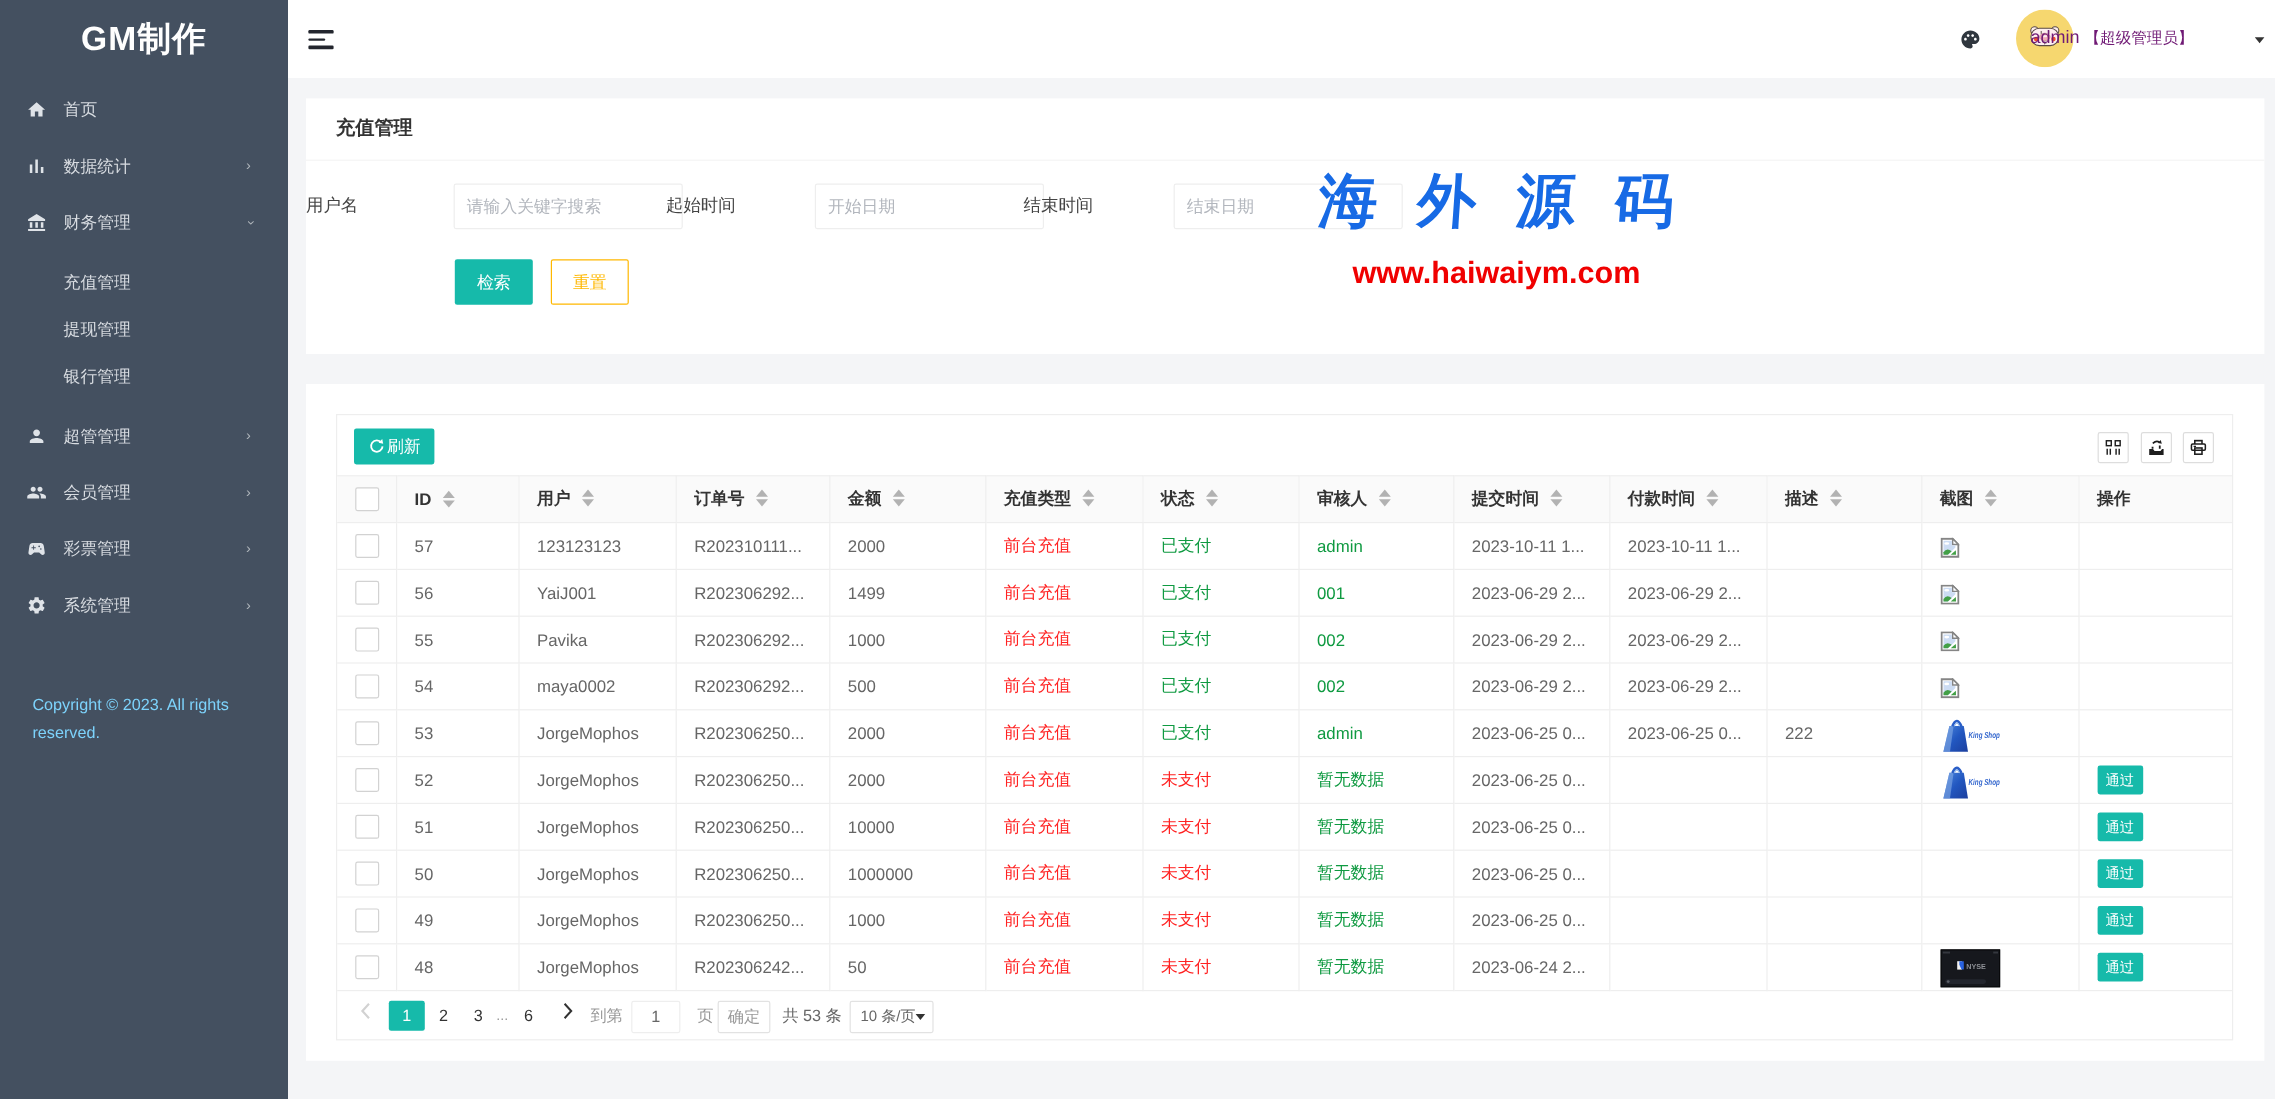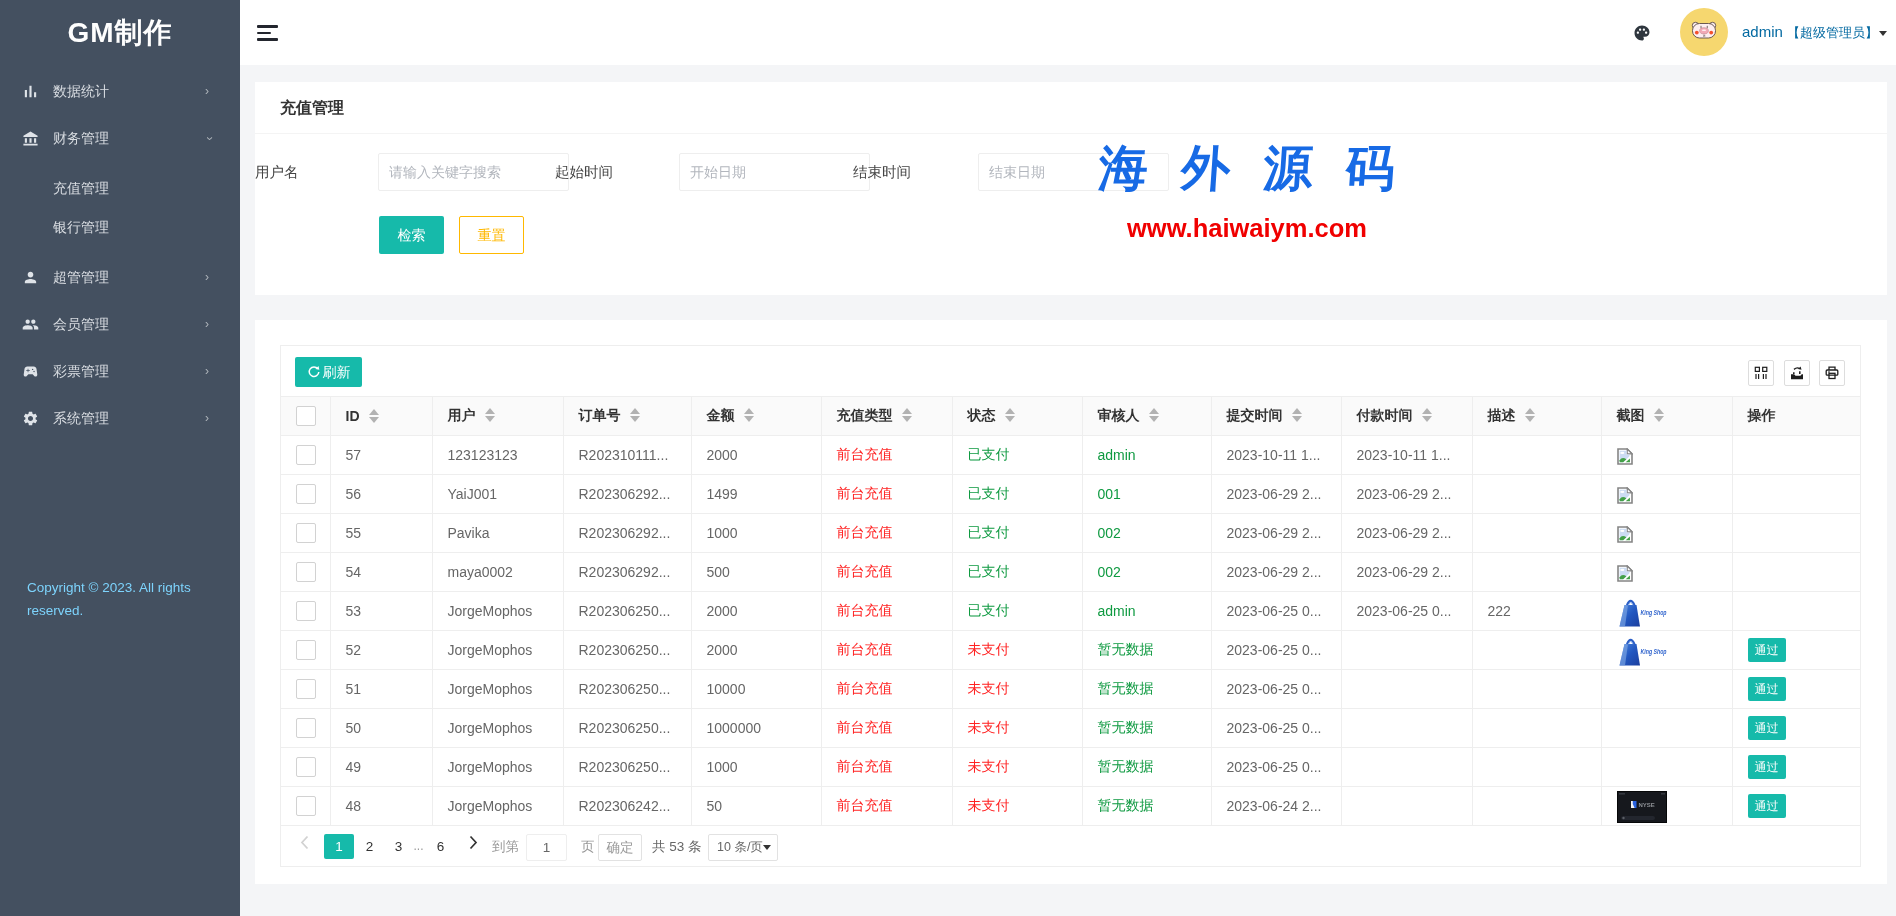--- a/index.html
+++ b/index.html
@@ -14,21 +14,21 @@
 .mi .ic svg{display:block}
 .mi .arr{position:absolute;right:31px;top:0;font-size:12px;color:#aeb4ba;font-family:"Liberation Sans",sans-serif}
 .smi{height:39px;line-height:39px;color:#d8dce1;font-size:14px;padding-left:53px}
 #copyright{position:absolute;left:27px;top:576px;width:170px;color:#7dd3fc;font-size:13.5px;line-height:23px}
 
 #hdr{left:240px;top:0;width:1656px;height:65px;background:#fff;z-index:4}
 #burger{position:absolute;left:17px;top:25px;width:21px;height:16px}
 #burger span{position:absolute;left:0;height:2.5px;background:#23262e;border-radius:1px}
 #paletteWrap{position:absolute;left:1393px;top:24px;width:18px;height:18px}
 #avatar{position:absolute;left:1440px;top:8px;width:48px;height:48px}
-#uname{position:absolute;left:1502px;top:23px;font-size:15px;color:#0369a1;white-space:nowrap}
+#uname{position:absolute;left:1452px;top:23px;font-size:15px;color:#701a75;white-space:nowrap}
 #caret{position:absolute;left:1639px;top:31px;width:0;height:0;border:4.5px solid transparent;border-top:5.5px solid #333}
 
 .card{position:absolute;background:#fff}
 #card1{left:255px;top:82px;width:1632px;height:213px}
 #c1title{position:absolute;left:25px;top:0;height:50px;line-height:52px;font-size:16px;font-weight:bold;color:#333}
 #c1line{position:absolute;left:0;top:51px;width:1632px;height:1px;background:#f4f4f4}
 .flabel{position:absolute;top:71px;height:38px;line-height:38px;color:#444;font-size:14.5px;text-align:left}
 .finput{position:absolute;top:71px;width:179px;height:36px;border:1px solid #eee;border-radius:2px;background:#fff;line-height:36px;padding-left:10px;color:#b2b6bd;font-size:14px;white-space:nowrap;overflow:hidden}
 #btnSearch{position:absolute;left:124px;top:134px;width:65px;height:38px;background:#16baaa;color:#fff;border-radius:2px;text-align:center;line-height:38px;font-size:14px}
 #btnReset{position:absolute;left:204px;top:134px;width:63px;height:36px;background:#fff;border:1px solid #ffb800;color:#ffb800;border-radius:2px;text-align:center;line-height:36px;font-size:14px}
@@ -84,30 +84,36 @@
       </svg></div>
   <div id="uname">admin&nbsp;<span style="font-size:13px">【超级管理员】</span></div>
   <div id="caret"></div>
 </div>
 
 <div id="side" class="abs">
   <div id="logo">GM制作</div>
   <div style="height:3px"></div>
   <div class="mi"><span class="ic">
         <svg width="17" height="17" viewBox="0 0 24 24">
+          <path fill="#dfe3e8" d="M12 3 2 12h3v8h5v-6h4v6h5v-8h3z"></path>
+        </svg>
+      </span>首页</div>
+  <div class="mi"><span class="ic">
+        <svg width="17" height="17" viewBox="0 0 24 24">
           <path fill="#dfe3e8" d="M4 10h3v10H4zM10.5 4h3v16h-3zM17 13h3v7h-3z"></path>
         </svg>
       </span>数据统计<span class="arr">›</span></div>
   <div class="mi"><span class="ic">
         <svg width="17" height="17" viewBox="0 0 24 24">
           <path fill="#dfe3e8" d="M12 2 2 8v2h20V8zM4 11.5h3V18H4zM10.5 11.5h3V18h-3zM17 11.5h3V18h-3zM2 19.5h20V22H2z"></path>
         </svg>
       </span>财务管理<span class="arr" style="transform:rotate(90deg);right:29px">›</span></div>
   <div style="height:6.5px"></div>
   <div class="smi">充值管理</div>
+  <div class="smi">提现管理</div>
   <div class="smi">银行管理</div>
   <div style="height:7.5px"></div>
   <div class="mi"><span class="ic">
         <svg width="17" height="17" viewBox="0 0 24 24">
           <path fill="#dfe3e8" d="M12 12c2.2 0 4-1.8 4-4s-1.8-4-4-4-4 1.8-4 4 1.8 4 4 4zm0 2c-2.7 0-8 1.3-8 4v2h16v-2c0-2.7-5.3-4-8-4z"></path>
         </svg>
       </span>超管管理<span class="arr">›</span></div>
   <div class="mi"><span class="ic">
         <svg width="17" height="17" viewBox="0 0 24 24">
           <path fill="#dfe3e8" d="M16 11c1.66 0 3-1.34 3-3s-1.34-3-3-3-3 1.34-3 3 1.34 3 3 3zm-8 0c1.66 0 3-1.34 3-3S9.66 5 8 5 5 6.34 5 8s1.34 3 3 3zm0 2c-2.33 0-7 1.17-7 3.5V19h14v-2.5C15 14.17 10.33 13 8 13zm8 0c-.29 0-.62.02-.97.05 1.16.84 1.97 1.97 1.97 3.45V19h6v-2.5c0-2.33-4.67-3.5-7-3.5z"></path>

